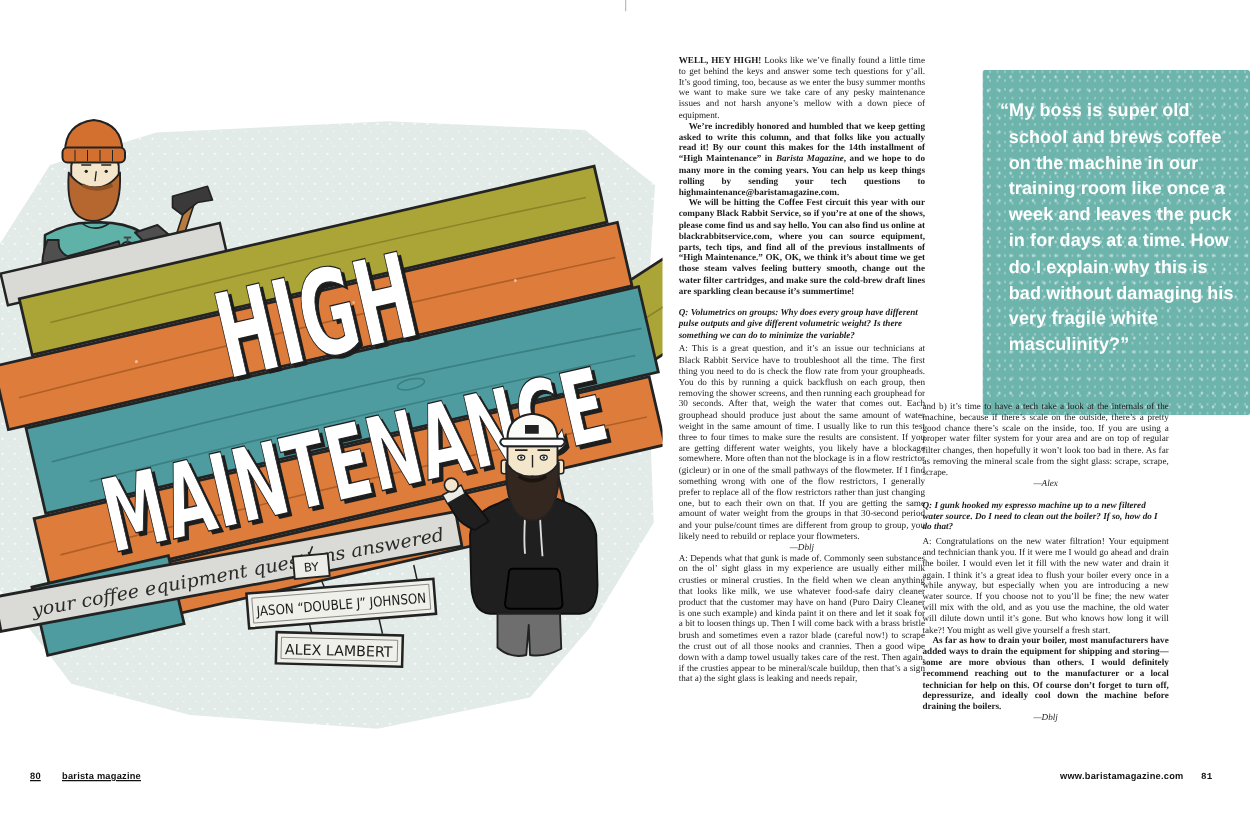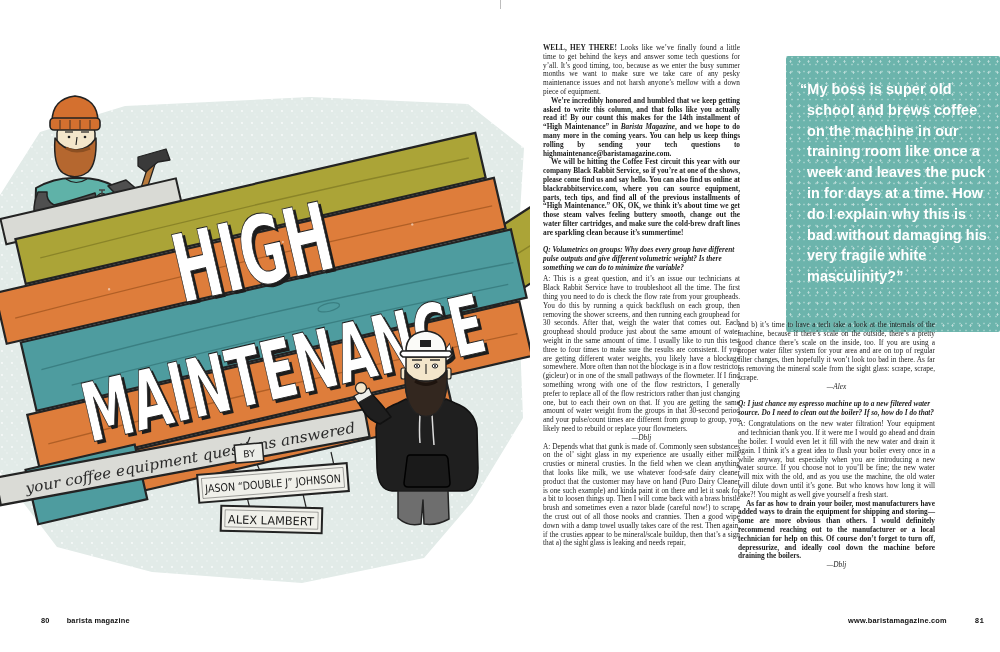--- a/index.html
+++ b/index.html
@@ -23,24 +23,24 @@
     background-image:
       radial-gradient(rgba(255,255,255,.55) .7px, rgba(255,255,255,0) 1.3px),
       radial-gradient(rgba(255,255,255,.33) .6px, rgba(255,255,255,0) 1.1px);
     background-size:9px 11px,6px 7px;background-position:0 0,3px 5px;}
   .quote-box p{margin:0;padding:23px 13px 0 21px;text-indent:-7px;color:#fff;
     font-family:"Liberation Sans",sans-serif;font-weight:bold;font-size:14.4px;line-height:20.8px;letter-spacing:.1px;}
 
   
   .pfoot{position:absolute;top:616px;font-family:"Liberation Sans",sans-serif;font-weight:bold;
     font-size:7.4px;letter-spacing:.2px;color:#111;white-space:nowrap;}
-  .pfoot-left{left:41px;}
+  .pfoot-left{left:24px;text-decoration:underline;}
   .pfoot-right{left:848px;}
   .pfoot .gap1{margin-left:17px;}
-  .pfoot .gap2{margin-left:28px;font-family:Liberation Mono, monospace;}
+  .pfoot .gap2{margin-left:14px;font-family:Liberation Mono, monospace;}
 
   
   .t-title{font-family:"DejaVu Sans",sans-serif;font-weight:bold;}
   .t-script{font-family:"DejaVu Serif",serif;font-style:italic;}
   .t-sign{font-family:"DejaVu Sans",sans-serif;}
 </style>
 </head>
 <body>
 
 <div class="spread">
@@ -183,33 +183,33 @@
 
   <div class="pfoot pfoot-left">
     <span>80</span><span class="gap1">barista magazine</span>
   </div>
 
   <div class="quote-box">
     <p>“My boss is super old school and brews coffee on the machine in our training room like once a week and leaves the puck in for days at a time. How do I explain why this is bad without damaging his very fragile white masculinity?”</p>
   </div>
 
   <div class="col col1">
-    <p class="body"><span class="lead">WELL, HEY THERE!</span><span> Looks like we’ve finally found a little time to get behind the keys and answer some tech questions for y’all. It’s good timing, too, because as we enter the busy summer months we want to make sure we take care of any pesky maintenance issues and not harsh anyone’s mellow with a down piece of equipment.</span></p>
+    <p class="body"><span class="lead">WELL, HEY HIGH!</span><span> Looks like we’ve finally found a little time to get behind the keys and answer some tech questions for y’all. It’s good timing, too, because as we enter the busy summer months we want to make sure we take care of any pesky maintenance issues and not harsh anyone’s mellow with a down piece of equipment.</span></p>
     <p class="body indent"><span>We’re incredibly honored and humbled that we keep getting asked to write this column, and that folks like you actually read it! By our count this makes for the 14th installment of “High Maintenance” in </span><i>Barista Magazine</i><span>, and we hope to do many more in the coming years. You can help us keep things rolling by sending your tech questions to highmaintenance@baristamagazine.com.</span></p>
     <p class="body indent">We will be hitting the Coffee Fest circuit this year with our company Black Rabbit Service, so if you’re at one of the shows, please come find us and say hello. You can also find us online at blackrabbitservice.com, where you can source equipment, parts, tech tips, and find all of the previous installments of “High Maintenance.” OK, OK, we think it’s about time we get those steam valves feeling buttery smooth, change out the water filter cartridges, and make sure the cold-brew draft lines are sparkling clean because it’s summertime!</p>
     <p class="q">Q: Volumetrics on groups: Why does every group have different pulse outputs and give different volumetric weight? Is there something we can do to minimize the variable?</p>
     <p class="body">A: This is a great question, and it’s an issue our technicians at Black Rabbit Service have to troubleshoot all the time. The first thing you need to do is check the flow rate from your groupheads. You do this by running a quick backflush on each group, then removing the shower screens, and then running each grouphead for 30 seconds. After that, weigh the water that comes out. Each grouphead should produce just about the same amount of water weight in the same amount of time. I usually like to run this test three to four times to make sure the results are consistent. If you are getting different water weights, you likely have a blockage somewhere. More often than not the blockage is in a flow restrictor (gicleur) or in one of the small pathways of the flowmeter. If I find something wrong with one of the flow restrictors, I generally prefer to replace all of the flow restrictors rather than just changing one, but to each their own on that. If you are getting the same amount of water weight from the groups in that 30-second period and your pulse/count times are different from group to group, you likely need to rebuild or replace your flowmeters.</p>
     <p class="attr">—Dblj</p>
     <p class="body">A: Depends what that gunk is made of. Commonly seen substances on the ol’ sight glass in my experience are usually either milk crusties or mineral crusties. In the field when we clean anything that looks like milk, we use whatever food-safe dairy cleaner product that the customer may have on hand (Puro Dairy Cleaner is one such example) and kinda paint it on there and let it soak for a bit to loosen things up. Then I will come back with a brass bristle brush and sometimes even a razor blade (careful now!) to scrape the crust out of all those nooks and crannies. Then a good wipe down with a damp towel usually takes care of the rest. Then again, if the crusties appear to be mineral/scale buildup, then that’s a sign that a) the sight glass is leaking and needs repair,</p>
   </div>
 
   <div class="col col2">
     <p class="body">and b) it’s time to have a tech take a look at the internals of the machine, because if there’s scale on the outside, there’s a pretty good chance there’s scale on the inside, too. If you are using a proper water filter system for your area and are on top of regular filter changes, then hopefully it won’t look too bad in there. As far as removing the mineral scale from the sight glass: scrape, scrape, scrape.</p>
     <p class="attr">—Alex</p>
-    <p class="q">Q: I just chance my espresso machine up to a new filtered water source. Do I need to clean out the boiler? If so, how do I do that?</p>
+    <p class="q">Q: I gunk hooked my espresso machine up to a new filtered water source. Do I need to clean out the boiler? If so, how do I do that?</p>
     <p class="body">A: Congratulations on the new water filtration! Your equipment and technician thank you. If it were me I would go ahead and drain the boiler. I would even let it fill with the new water and drain it again. I think it’s a great idea to flush your boiler every once in a while anyway, but especially when you are introducing a new water source. If you choose not to you’ll be fine; the new water will mix with the old, and as you use the machine, the old water will dilute down until it’s gone. But who knows how long it will take?! You might as well give yourself a fresh start.</p>
     <p class="body indent">As far as how to drain your boiler, most manufacturers have added ways to drain the equipment for shipping and storing—some are more obvious than others. I would definitely recommend reaching out to the manufacturer or a local technician for help on this. Of course don’t forget to turn off, depressurize, and ideally cool down the machine before draining the boilers.</p>
     <p class="attr">—Dblj</p>
   </div>
 
   <div class="pfoot pfoot-right">
     <span>www.baristamagazine.com</span><span class="gap2">81</span>
   </div>
 </div>
 

